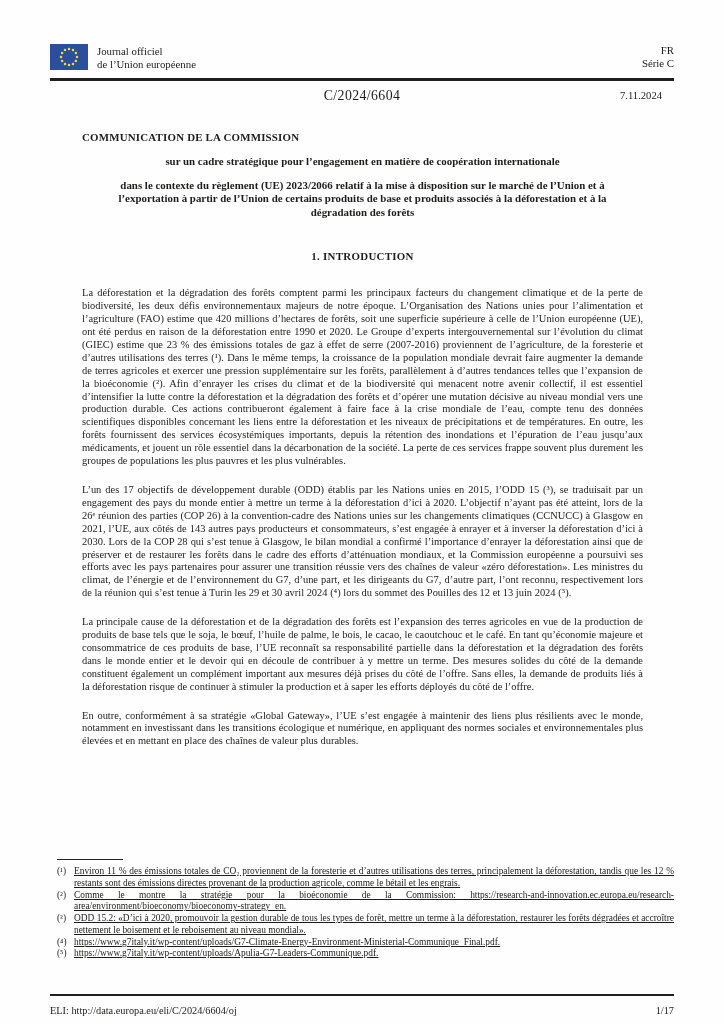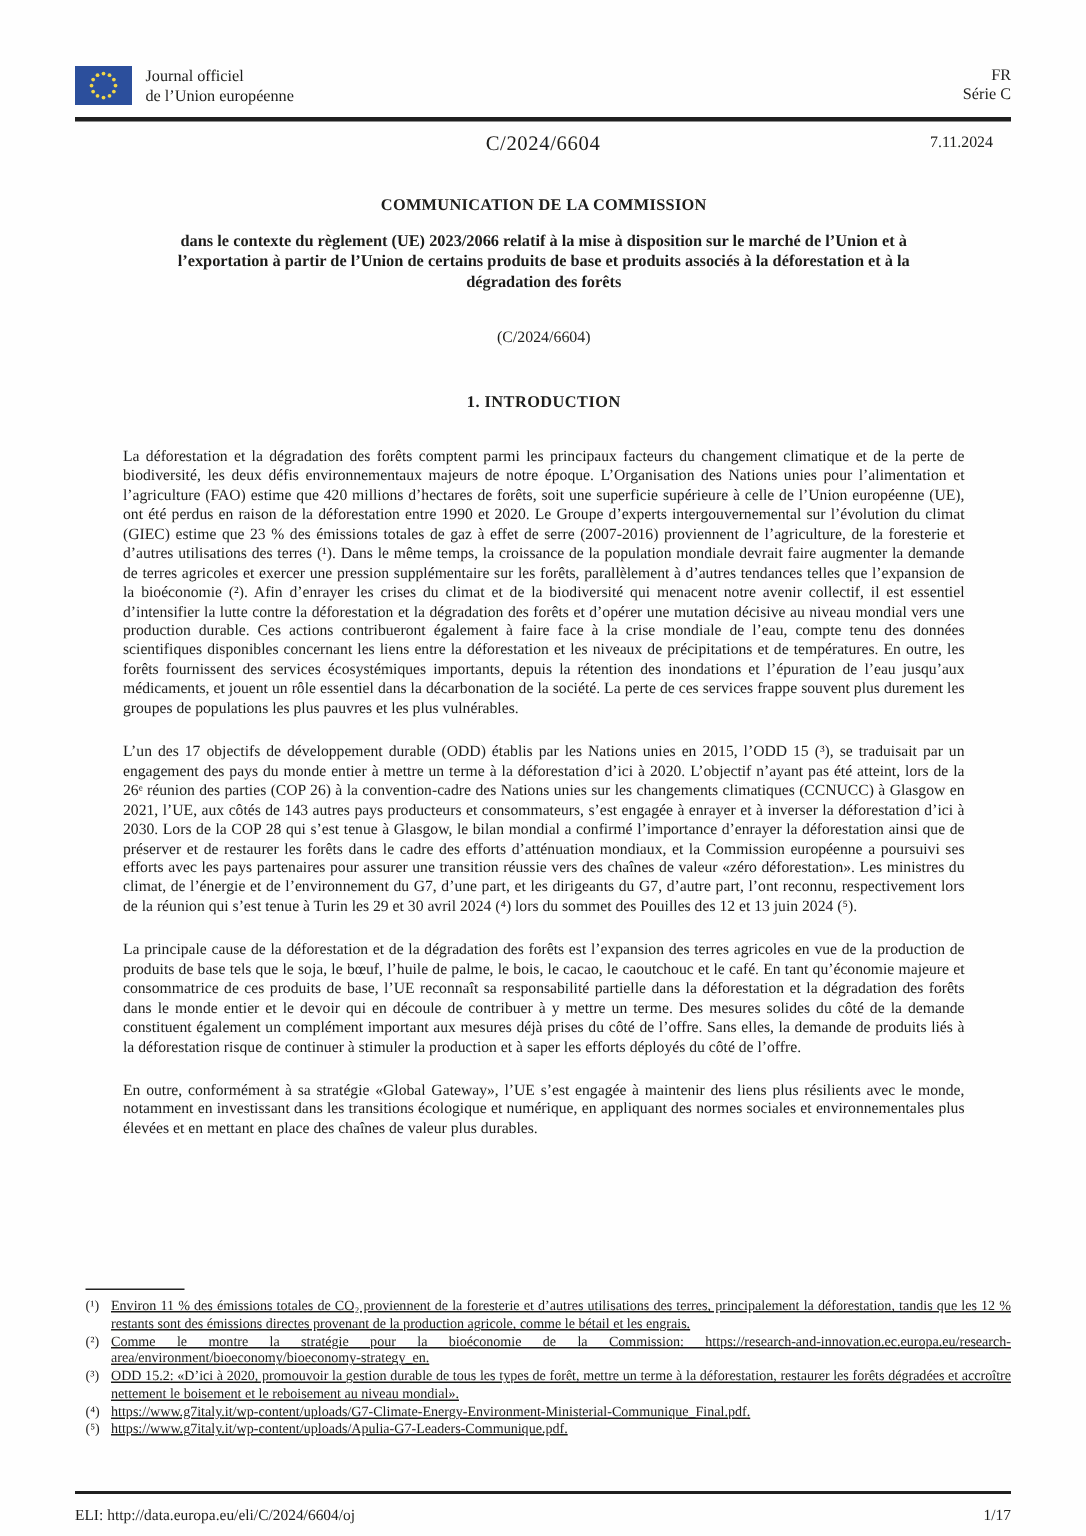--- a/index.html
+++ b/index.html
@@ -22,21 +22,21 @@
   .flag { width:38px; height:26px; display:block; margin-right:9px; }
   .journal-title { font-size:10.8px; line-height:13px; padding-top:0.5px; }
   .header-right { text-align:right; font-size:10.8px; line-height:13px; }
   .header-rule { margin-top:7px; height:3px; background:#1f1f1f; }
   .docnum-row { position:relative; margin-top:7px; height:18px; }
   .doc-number { position:absolute; left:0; right:0; text-align:center; font-size:13.8px; letter-spacing:0.4px; }
   .doc-date { position:absolute; right:12px; top:2px; font-size:10.6px; }
 
   
   main { padding:0 31px 0 32px; }
-  .title-heading { margin-top:25px; text-align:center; font-weight:bold; font-size:10.9px; letter-spacing:0.2px; }
+  .title-heading { margin-top:25px; text-align:left; font-weight:bold; font-size:10.9px; letter-spacing:0.2px; }
   .title-sub1 { margin-top:12px; text-align:center; font-weight:bold; font-size:10.9px; }
   .title-sub2 { margin-top:12px; text-align:center; font-weight:bold; font-size:10.9px; line-height:13.6px; padding:0 28px; }
   .reference { margin-top:25px; text-align:center; font-size:10.6px; }
   .section-heading { margin-top:31px; text-align:center; font-size:10.9px; font-weight:bold; letter-spacing:0.3px; }
   .body-par { text-align:justify; font-size:10.45px; line-height:12.9px; margin-top:16px; }
   .body-par.first { margin-top:25px; }
 
   
   .footnotes { position:absolute; left:57px; right:50px; bottom:64px; font-size:9.4px; line-height:11.7px; }
   .fn-rule { width:66px; border-top:1.7px solid #222; margin-bottom:6px; }
@@ -85,22 +85,22 @@
       </div>
       <div class="header-rule"></div>
       <div class="docnum-row">
         <div class="doc-number">C/2024/6604</div>
         <div class="doc-date">7.11.2024</div>
       </div>
     </header>
 
     <main>
       <div class="title-heading">COMMUNICATION DE LA COMMISSION</div>
+      <div class="title-sub1">sur un cadre stratégique pour l’engagement en matière de coopération internationale</div>
       <div class="title-sub2">dans le contexte du règlement (UE) 2023/2066 relatif à la mise à disposition sur le marché de l’Union et à l’exportation à partir de l’Union de certains produits de base et produits associés à la déforestation et à la dégradation des forêts</div>
-      <div class="reference">(C/2024/6604)</div>
 
       <div class="section-heading">1.  INTRODUCTION</div>
 
       <p class="body-par first">La déforestation et la dégradation des forêts comptent parmi les principaux facteurs du changement climatique et de la perte de biodiversité, les deux défis environnementaux majeurs de notre époque. L’Organisation des Nations unies pour l’alimentation et l’agriculture (FAO) estime que 420 millions d’hectares de forêts, soit une superficie supérieure à celle de l’Union européenne (UE), ont été perdus en raison de la déforestation entre 1990 et 2020. Le Groupe d’experts intergouvernemental sur l’évolution du climat (GIEC) estime que 23 % des émissions totales de gaz à effet de serre (2007-2016) proviennent de l’agriculture, de la foresterie et d’autres utilisations des terres (¹). Dans le même temps, la croissance de la population mondiale devrait faire augmenter la demande de terres agricoles et exercer une pression supplémentaire sur les forêts, parallèlement à d’autres tendances telles que l’expansion de la bioéconomie (²). Afin d’enrayer les crises du climat et de la biodiversité qui menacent notre avenir collectif, il est essentiel d’intensifier la lutte contre la déforestation et la dégradation des forêts et d’opérer une mutation décisive au niveau mondial vers une production durable. Ces actions contribueront également à faire face à la crise mondiale de l’eau, compte tenu des données scientifiques disponibles concernant les liens entre la déforestation et les niveaux de précipitations et de températures. En outre, les forêts fournissent des services écosystémiques importants, depuis la rétention des inondations et l’épuration de l’eau jusqu’aux médicaments, et jouent un rôle essentiel dans la décarbonation de la société. La perte de ces services frappe souvent plus durement les groupes de populations les plus pauvres et les plus vulnérables.</p>
       <p class="body-par">L’un des 17 objectifs de développement durable (ODD) établis par les Nations unies en 2015, l’ODD 15 (³), se traduisait par un engagement des pays du monde entier à mettre un terme à la déforestation d’ici à 2020. L’objectif n’ayant pas été atteint, lors de la 26ᵉ réunion des parties (COP 26) à la convention-cadre des Nations unies sur les changements climatiques (CCNUCC) à Glasgow en 2021, l’UE, aux côtés de 143 autres pays producteurs et consommateurs, s’est engagée à enrayer et à inverser la déforestation d’ici à 2030. Lors de la COP 28 qui s’est tenue à Glasgow, le bilan mondial a confirmé l’importance d’enrayer la déforestation ainsi que de préserver et de restaurer les forêts dans le cadre des efforts d’atténuation mondiaux, et la Commission européenne a poursuivi ses efforts avec les pays partenaires pour assurer une transition réussie vers des chaînes de valeur «zéro déforestation». Les ministres du climat, de l’énergie et de l’environnement du G7, d’une part, et les dirigeants du G7, d’autre part, l’ont reconnu, respectivement lors de la réunion qui s’est tenue à Turin les 29 et 30 avril 2024 (⁴) lors du sommet des Pouilles des 12 et 13 juin 2024 (⁵).</p>
       <p class="body-par">La principale cause de la déforestation et de la dégradation des forêts est l’expansion des terres agricoles en vue de la production de produits de base tels que le soja, le bœuf, l’huile de palme, le bois, le cacao, le caoutchouc et le café. En tant qu’économie majeure et consommatrice de ces produits de base, l’UE reconnaît sa responsabilité partielle dans la déforestation et la dégradation des forêts dans le monde entier et le devoir qui en découle de contribuer à y mettre un terme. Des mesures solides du côté de la demande constituent également un complément important aux mesures déjà prises du côté de l’offre. Sans elles, la demande de produits liés à la déforestation risque de continuer à stimuler la production et à saper les efforts déployés du côté de l’offre.</p>
       <p class="body-par">En outre, conformément à sa stratégie «Global Gateway», l’UE s’est engagée à maintenir des liens plus résilients avec le monde, notamment en investissant dans les transitions écologique et numérique, en appliquant des normes sociales et environnementales plus élevées et en mettant en place des chaînes de valeur plus durables.</p>
     </main>
 
     <div class="footnotes">

